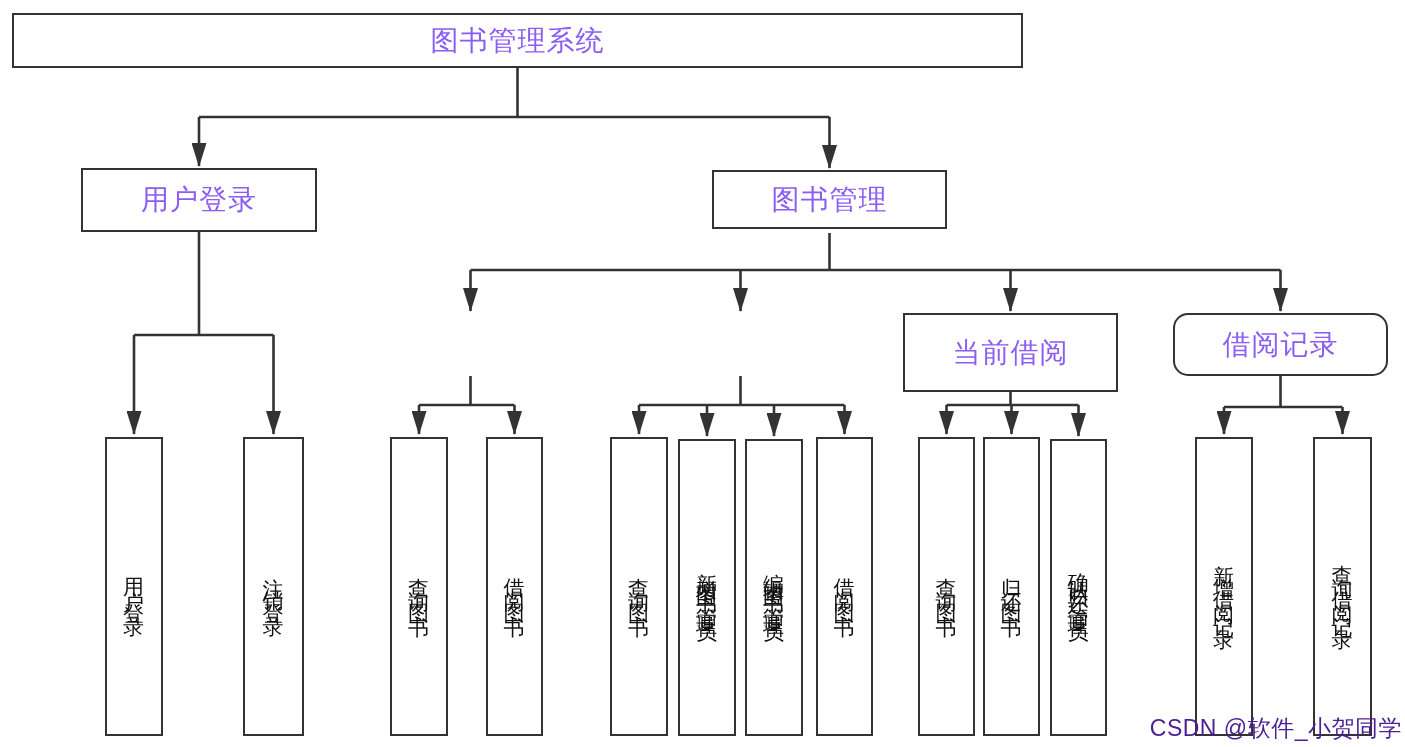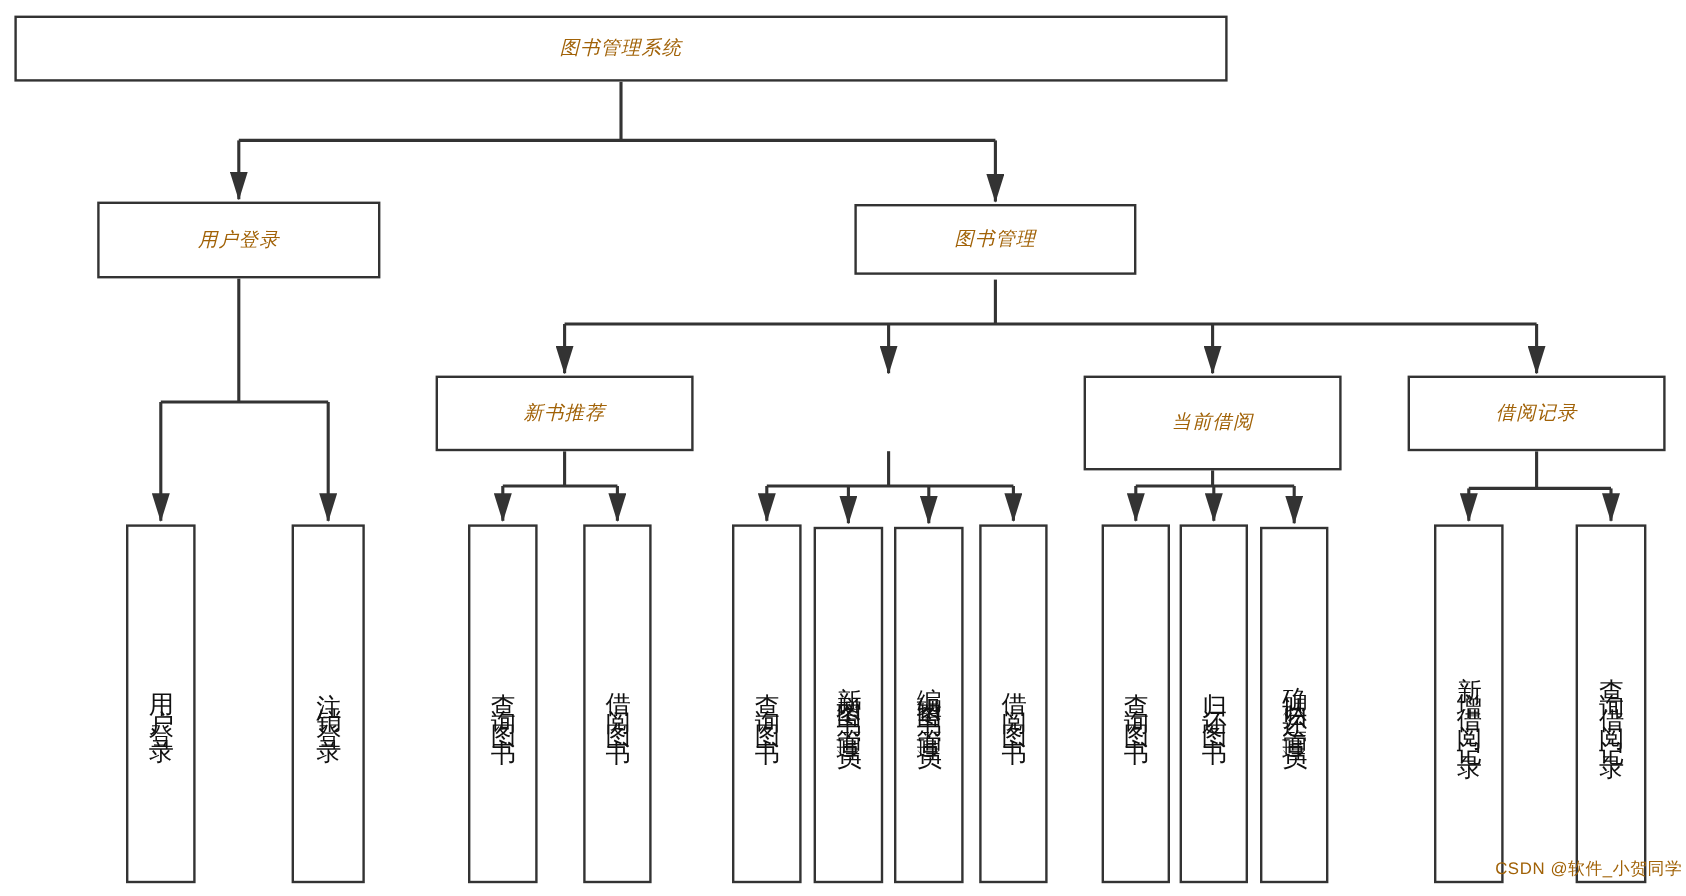--- a/index.html
+++ b/index.html
@@ -13,24 +13,23 @@
   }
   #wires { position: absolute; left: 0; top: 0; }
   .hnode {
     position: absolute;
     box-sizing: border-box;
     border: 2.6px solid #333333;
     background: #ffffff;
     display: flex;
     align-items: center;
     justify-content: center;
-    font-size: 16px;
+    font-size: 28px;
     letter-spacing: 1px;
-    color: #a16207;
-    font-style: italic;
+    color: #8b5cf6;
   }
   .vnode {
     position: absolute;
     box-sizing: border-box;
     border: 2.6px solid #333333;
     background: #ffffff;
     display: flex;
     align-items: center;
     justify-content: center;
     color: #111111;
@@ -40,23 +39,23 @@
     text-orientation: mixed;
     font-size: 21px;
     letter-spacing: 13px;
     line-height: 1;
     white-space: nowrap;
   }
   .vnode.long .vtext { letter-spacing: 7px; }
   #watermark {
     position: absolute;
     right: 3px;
-    bottom: 14px;
-    font-size: 14px;
-    color: #a16207;
+    bottom: 3px;
+    font-size: 23px;
+    color: #4c1d95;
     letter-spacing: 0.5px;
     z-index: 5;
   }
 </style>
 </head>
 <body>
 
 <div id="stage">
 
   <svg id="wires" width="1405" height="747" viewBox="0 0 1405 747">
@@ -114,23 +113,22 @@
         <path d="M1342.5 407 V434" marker-end="url(#ah)"></path>
       </g>
     </g>
   </svg>
 
   <div class="hnode" style="left:12px; top:13px; width:1011px; height:55px;">图书管理系统</div>
 
   <div class="hnode" style="left:81px; top:168px; width:236px; height:64px;">用户登录</div>
   <div class="hnode" style="left:712px; top:170px; width:235px; height:59px;">图书管理</div>
 
-  <div class="hnode" style="left:363px; top:313px; width:215px; height:63px;">新书推荐</div>
   <div class="hnode" style="left:903px; top:313px; width:215px; height:79px;">当前借阅</div>
-  <div class="hnode" style="left:1173px; top:313px; width:215px; height:63px;">借阅记录</div>
+  <div class="hnode" style="left:1173px; top:313px; width:215px; height:63px;border-radius:15px;">借阅记录</div>
 
   <div class="vnode" style="left:105px; top:437px; width:58px; height:299px;">
     <span class="vtext">用户登录</span>
   </div>
   <div class="vnode" style="left:243px; top:437px; width:61px; height:299px;">
     <span class="vtext">注销登录</span>
   </div>
 
   <div class="vnode" style="left:390px; top:437px; width:58px; height:299px;">
     <span class="vtext">查询图书</span>

